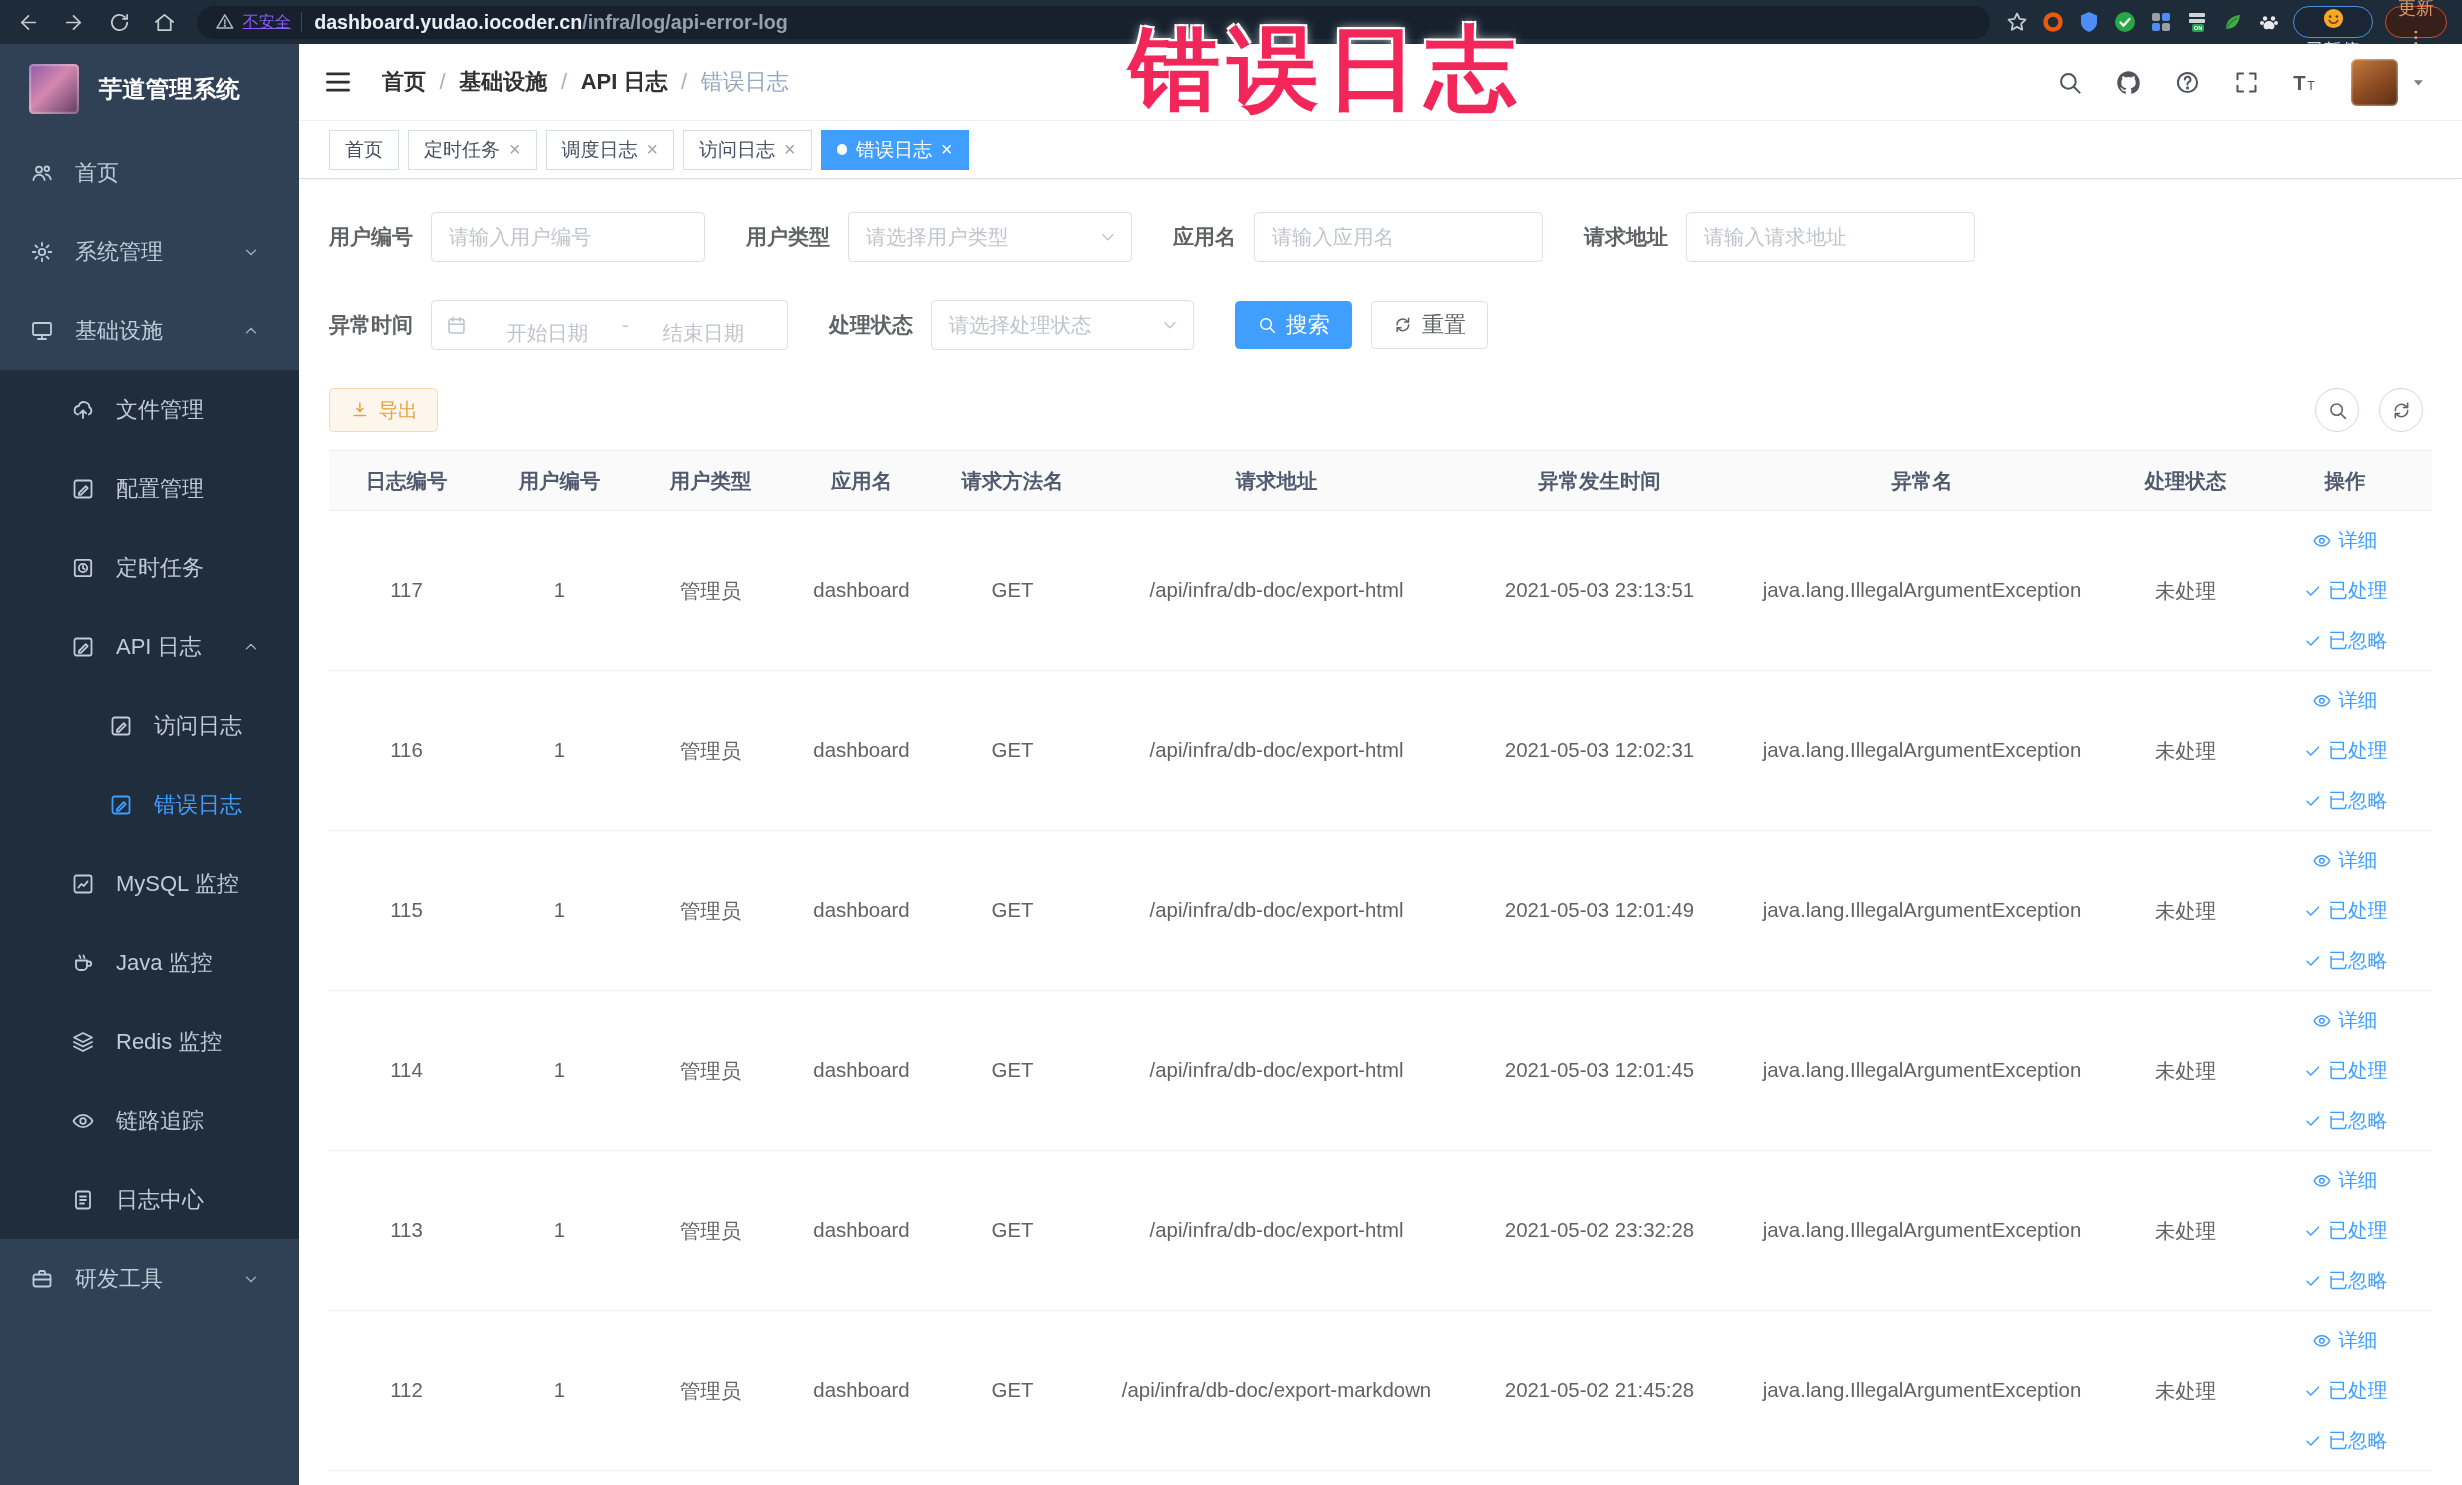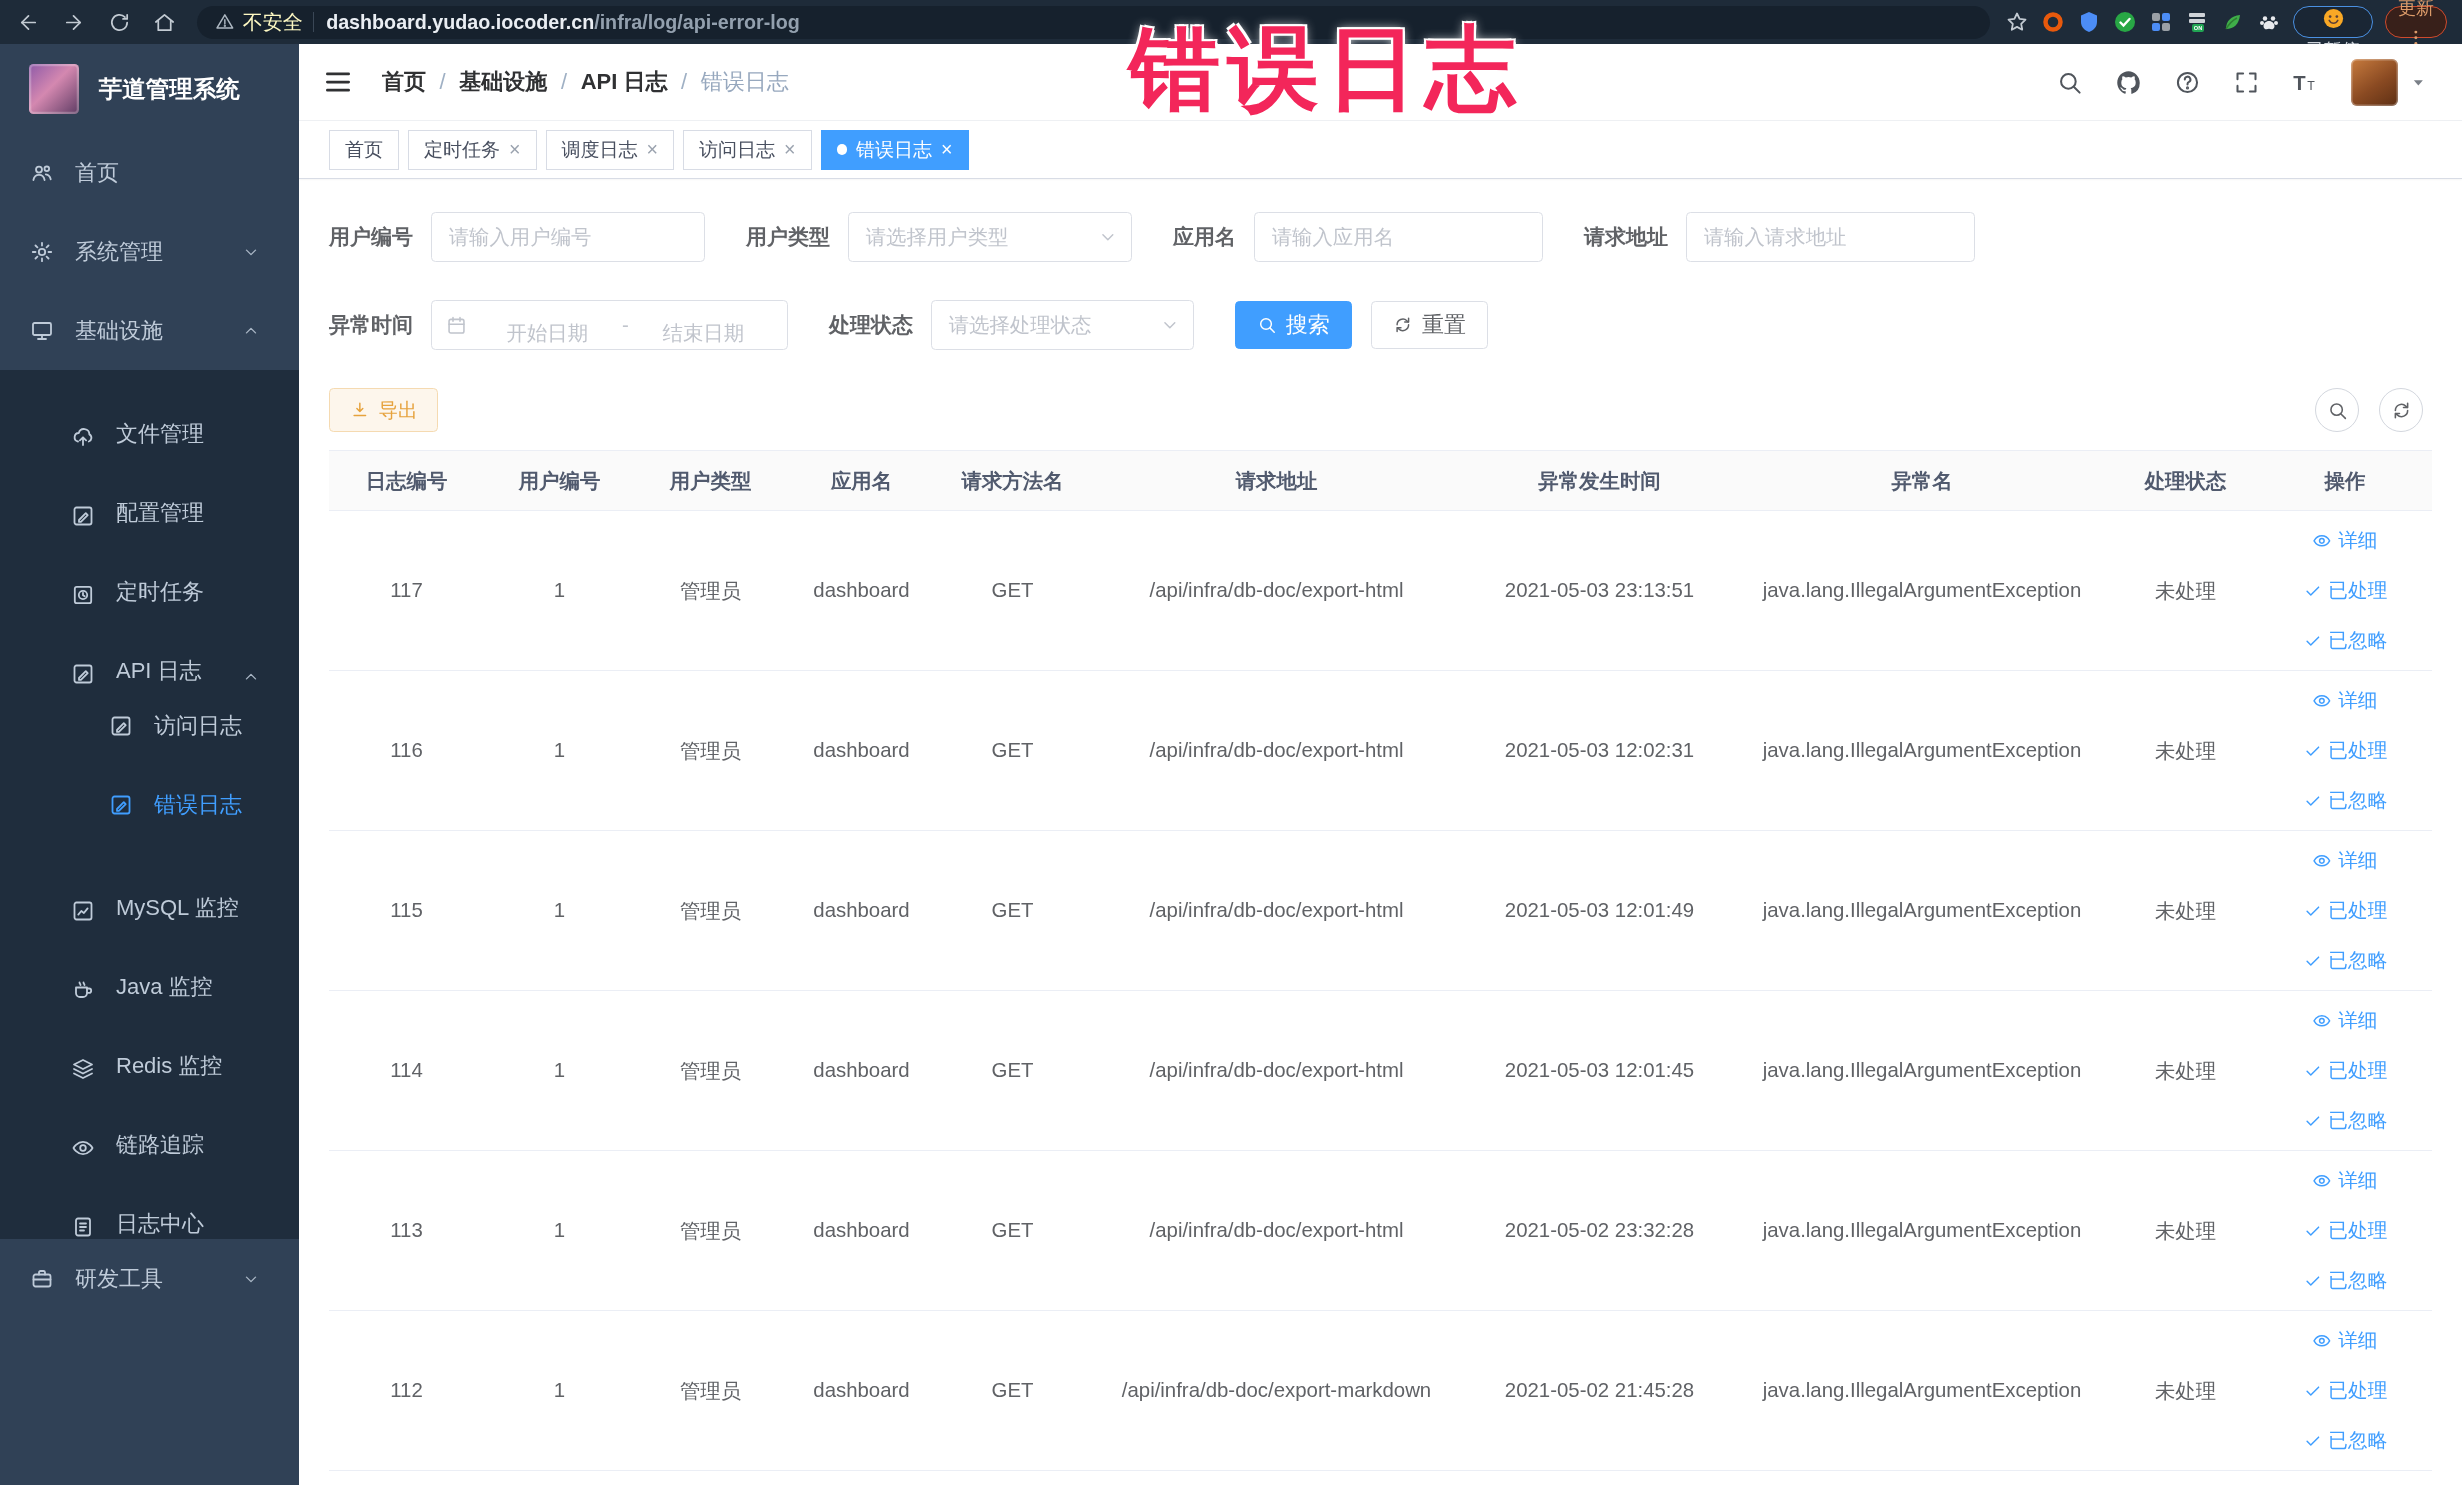--- a/index.html
+++ b/index.html
@@ -9,21 +9,21 @@
 
   .ico { display:inline-flex; align-items:center; justify-content:center; }
   .ico svg { width:100%; height:100%; display:block; }
 
   
   .browser-bar { height:44px; background:#1e2b39; display:flex; align-items:center; padding:0 15px 0 10.6px; }
   .nav-btn { width:35px; height:35px; display:flex; align-items:center; justify-content:center; color:#c3cbd3; margin-right:10.6px; }
   .nav-btn .ico { width:23px; height:23px; }
   .omnibox { flex:1 1 auto; height:33px; background:#16212d; border-radius:16.7px; display:flex; align-items:center; padding:0 18px; margin:0 15px 0 4.5px; min-width:0; }
   .omnibox .ico { width:19.7px; height:19.7px; color:#aeb8c2; }
-  .omni-sec { color:#fef9c3; font-size:20px; margin:0 10.6px 0 7.6px; }
+  .omni-sec { color:#8b5cf6; font-size:16px; margin:0 10.6px 0 7.6px;text-decoration:underline; }
   .omni-div { width:0.8px; height:19.7px; background:#3a4756; margin-right:12px; }
   .omni-host { color:#eaeef3; font-size:19.7px; font-weight:bold; }
   .omni-path { color:#93a0ae; font-size:19.7px; font-weight:bold; }
   .browser-right { display:flex; align-items:center; gap:12px; }
   .ext-ico { width:24px; height:24px; color:#c3cbd3; }
   .pill { height:32px; border-radius:16px; display:flex; align-items:center; gap:7.6px; padding:0 12px; font-size:18px;flex-direction:column; }
   .pill-pause { border:1.5px solid #4a90e2; color:#cdd3da; background:#1a2634; }
   .pill-pause .ico { width:23px; height:23px; }
   .pill-update { border:1.5px solid #cf4a2d; color:#de9c6a; background:#38201a;justify-content:center; }
   .pill-update .ico { width:19.7px; height:19.7px; color:#de9c6a; }
@@ -32,21 +32,21 @@
   .app { display:flex; height:1442px; }
 
   
   .sidebar { width:299px; background:#304156; flex:0 0 299px; overflow:hidden; }
   .logo-row { height:89px; display:flex; align-items:center; padding-left:29px; }
   .logo-img { width:50px; height:50px; border-radius:4.5px; background:linear-gradient(135deg,#8e5aa8 0%,#d488b0 45%,#5d3b63 100%); box-shadow:inset 0 0 0 2.3px rgba(255,255,255,.25); }
   .logo-title { color:#fff; font-size:23.5px; font-weight:bold; margin-left:19.7px; }
   .side-item { height:79px; display:flex; align-items:center; color:#bfcbd9; font-size:22px; cursor:pointer; }
   .side-item .m-ico { width:24px; height:24px; margin-right:21px; flex:0 0 24px; }
   .side-item.lvl1 { padding-left:30px; }
-  .side-item.lvl2 { padding-left:71px;align-items:flex-end; }
+  .side-item.lvl2 { padding-left:71px; }
   .side-item.lvl3 { padding-left:109px; }
   .side-item.dark { background:#1f2d3d; }
   .side-item.active { color:#409eff; }
   .side-label { flex:1 1 auto; }
   .chev { width:18px; height:18px; margin-right:39px; color:#a9b6c5; }
 
   
   .main { flex:1 1 auto; display:flex; flex-direction:column; background:#fff; min-width:0; }
 
   

